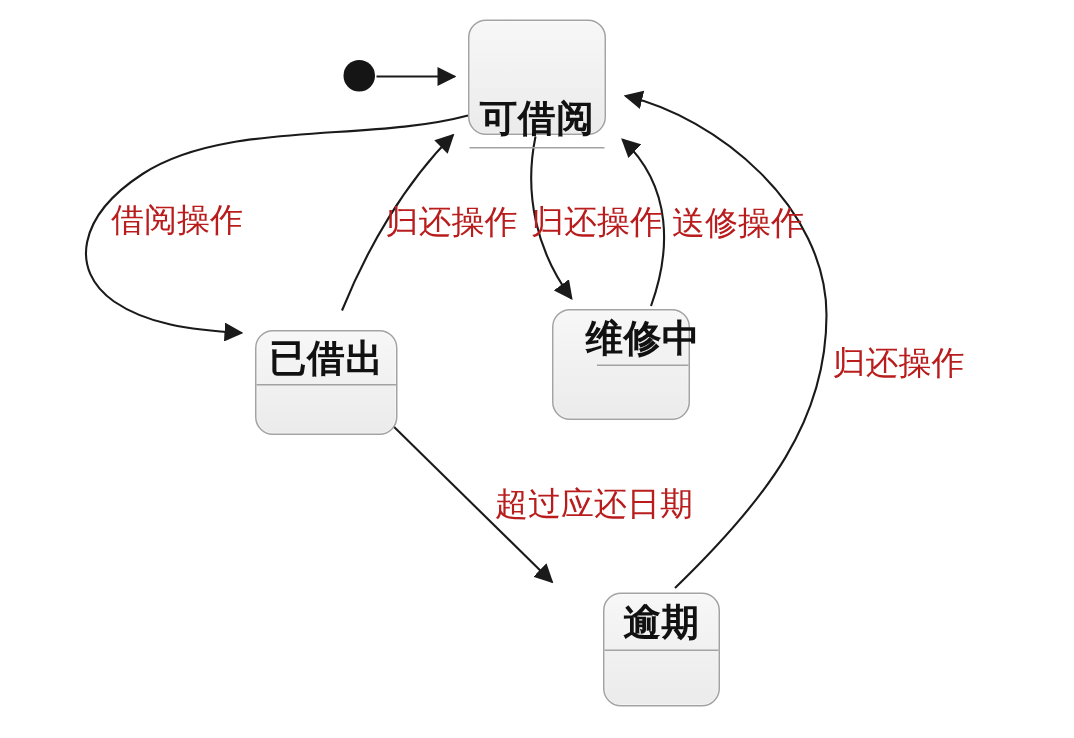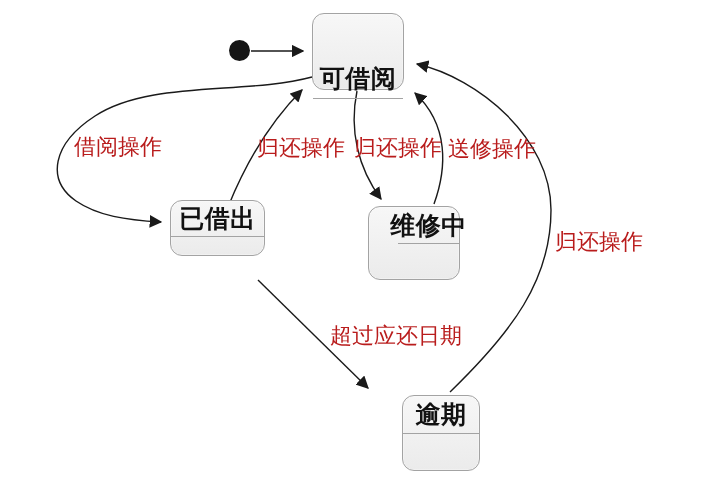--- a/index.html
+++ b/index.html
@@ -16,21 +16,21 @@
   }
   .state .title{
     display:flex;align-items:center;justify-content:center;
     border-bottom:1px solid #a3a3a3;
     font-size:25px;font-weight:600;color:#111;
     letter-spacing:0.5px;white-space:nowrap;
   }
   .state .body{flex:1;}
   .st-available{left:312px;top:13px;width:92px;height:77px;}
   .st-available .title{height:39px;margin-top:45px;}
-  .st-borrowed{left:170px;top:200px;width:95px;height:56px;font-family:Liberation Serif, serif;}
+  .st-borrowed{left:170px;top:220px;width:95px;height:70px;font-family:Liberation Serif, serif;}
   .st-borrowed .title{height:35px;}
   .st-repairing{left:368px;top:206px;width:92px;height:74px;padding-left:29px;}
   .st-repairing .title{height:36px;}
   .st-overdue{left:378px;top:395px;width:78px;height:76px;margin-left:24px;}
   .st-overdue .title{height:37px;}
   .initial-dot{
     position:absolute;left:229px;top:40px;width:21px;height:21px;
     border-radius:50%;background:#151515;
   }
   .edge-label{

